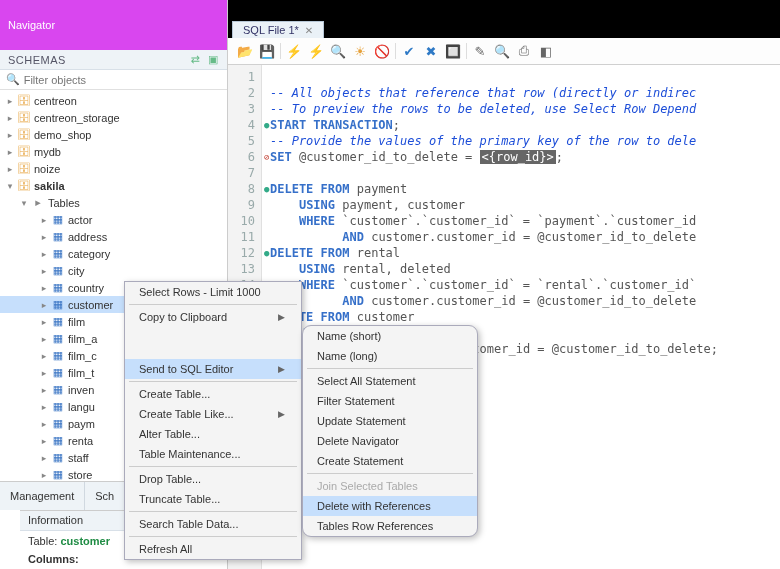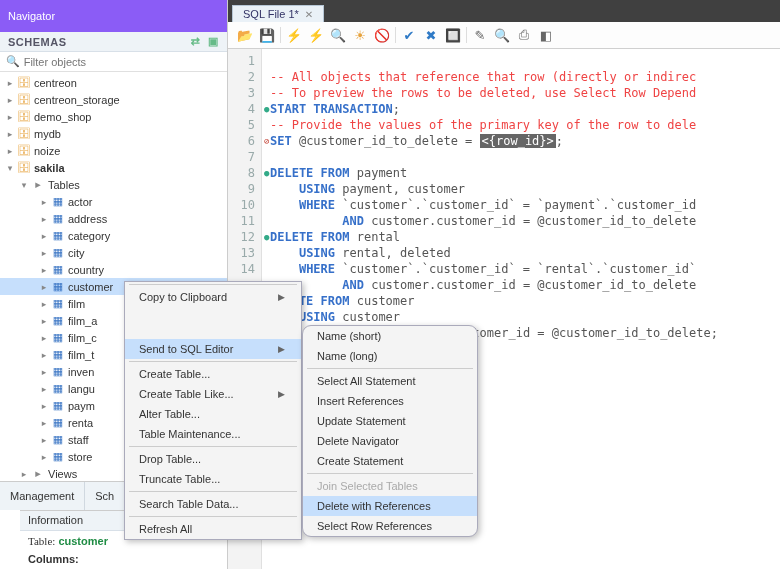--- a/index.html
+++ b/index.html
@@ -1,53 +1,53 @@
 <!DOCTYPE html>
 <html><head>
 <meta charset="utf-8">
 <style>
   * { box-sizing: border-box; margin: 0; padding: 0; }
   body { font-family: Tahoma, Arial, sans-serif; font-size: 11px; background: #fff; color: #333; width: 780px; height: 569px; overflow: hidden; position: relative; }
   .container { display: flex; width: 780px; height: 569px; }
   .sidebar { width: 228px; display: flex; flex-direction: column; border-right: 1px solid #ccc; }
-  .nav-header { background: #8b5cf6; color: #fff; padding: 10px 8px; font-size: 11px; display: flex; align-items: center; justify-content: space-between; }
+  .nav-header { background: #d946ef; color: #fff; padding: 19px 8px; font-size: 11px; display: flex; align-items: center; justify-content: space-between; }
   .panel-head { background: #eef3f7; border-bottom: 1px solid #d8e0e8; padding: 3px 8px; display: flex; justify-content: space-between; align-items: center; }
-  .panel-head span { font-weight: bold; color: #556; letter-spacing: .5px; }
+  .panel-head span { font-weight: normal; color: #556; letter-spacing: .5px; }
   .panel-icons span { margin-left: 4px; color: #6b8; font-size: 11px; }
   .filter { display: flex; align-items: center; padding: 3px 6px; border-bottom: 1px solid #e0e0e0; }
   .filter .mag { color: #888; margin-right: 4px; }
   .filter input { flex:1; border: 0; outline: 0; font-size: 11px; color:#777; }
   .tree { flex:1; overflow: auto; padding: 2px 0; background:#fff; }
   .node { display: flex; align-items: center; height: 17px; padding-left: 4px; white-space: nowrap; }
   .node .tw { width: 12px; text-align:center; color:#888; font-size:9px; }
   .node .ic { width: 16px; text-align:center; margin-right:2px; }
   .db-ic::before { content:"🗄"; font-size:11px; color:#e6a23c; }
   .tbl-ic::before { content:"▦"; color:#3a75c4; }
   .fold-ic::before { content:"▸"; color:#888; }
   .node.sel { background:#c6dffc; }
   .indent1 { padding-left: 18px; } .indent2 { padding-left: 38px; }
   .bottom-tabs { border-top:1px solid #ccc; background:#eef3f7; display:flex; font-size:11px; }
   .bottom-tabs div { padding: 8px 10px; border-right:1px solid #d0d8e0; }
   .info-panel { border-top:1px solid #ccc;margin-left:20px; }
   .info-head { background:#eef3f7; padding:3px 8px; display:flex; justify-content:space-between; border-bottom:1px solid #d8e0e8; }
   .info-body { padding:4px 8px; font-size:11px; }
-  .info-body .k { color:#333;font-family:Liberation Serif, serif; }
+  .info-body .k { color:#333; }
   .info-body .v { color:#1f8c44; font-weight:bold; }
   .main { flex:1; display:flex; flex-direction:column; background:#fff; }
-  .tabbar { background:#404040; display:flex; align-items:flex-end; height:22px; padding-left:4px; }
+  .tabbar { background:#000000; display:flex; align-items:flex-end; height:38px; padding-left:4px; }
   .tab { background:#eaf1f7; border:1px solid #b7c7d6; border-bottom:none; padding:2px 10px; font-size:11px; color:#336; display:flex; align-items:center; gap:6px; }
   .tab .x { color:#888; font-size:10px; }
   .toolbar { padding:4px 8px; border-bottom:1px solid #d0d0d0; display:flex; gap:4px; align-items:center; background:#fdfdfd; }
   .tb-ic { width:18px; height:18px; display:flex; align-items:center; justify-content:center; font-size:13px; color:#666; border-radius:2px; }
   .editor { flex:1; display:flex; font-family: Consolas, monospace; font-size:12px; overflow:hidden; position:relative; }
   .gutter { background:#f3f3f3; color:#9aa; text-align:right; padding:4px 6px; border-right:1px solid #e0e0e0; line-height:16px; min-width:34px; white-space:pre; }
   .gutter-marks { position:absolute; left:36px; top:4px; line-height:16px; font-size:9px; }
   .code { padding:4px 8px; line-height:16px; white-space:pre; color:#555; }
   .kw { color:#3670c9; font-weight:bold; }
-  .cm { color:#ef4444; }
+  .cm { color:#1d4ed8;font-style:italic; }
   .hl { background:#666; color:#fff; padding:0 2px; }
   .context-menu { position:absolute; background:#f4f4f4; border:1px solid #aab; box-shadow:2px 2px 6px rgba(0,0,0,.25); font-size:11px; z-index:50; }
   .context-menu .item { padding:4px 16px 4px 14px; display:flex; justify-content:space-between; align-items:center; gap:20px; cursor:default; }
   .context-menu .item.hov { background:#c6dffc;margin-top:32px; }
   .context-menu .item.dis { color:#aaa; }
   .context-menu .sep { height:1px; background:#ccc; margin:2px 4px; }
   .arrow { color:#666; font-size:9px; }
   #menu1 { left:124px; top:281px; width:178px; }
   #menu2 { left:302px; top:325px; width:176px;border-radius:9px; }
   #menu2 .item.sel2 { background:#c6dffc; }
@@ -285,20 +285,23 @@
           <span class="kw">AND</span><span> customer.customer_id = @customer_id_to_delete</span>
 <span class="kw">DELETE FROM</span><span> customer</span>
     <span class="kw">USING</span><span> customer</span>
                            <span>stomer_id = @customer_id_to_delete;</span>
       </div>
     </div>
   </div>
 </div>
 
 <div id="menu1" class="context-menu">
+  <div class="item">
+      <span>Select Rows - Limit 1000</span>
+    </div>
   <div class="sep"></div>
   <div class="item">
       <span>Copy to Clipboard</span>
       <span class="arrow">▶</span>
     </div>
   <div class="item hov">
       <span>Send to SQL Editor</span>
       <span class="arrow">▶</span>
     </div>
   <div class="sep"></div>
@@ -337,36 +340,36 @@
       <span>Name (short)</span>
     </div>
   <div class="item">
       <span>Name (long)</span>
     </div>
   <div class="sep"></div>
   <div class="item">
       <span>Select All Statement</span>
     </div>
   <div class="item">
-      <span>Insert References</span>
+      <span>Filter Statement</span>
     </div>
   <div class="item">
       <span>Update Statement</span>
     </div>
   <div class="item">
       <span>Delete Navigator</span>
     </div>
   <div class="item">
       <span>Create Statement</span>
     </div>
   <div class="sep"></div>
   <div class="item dis">
       <span>Join Selected Tables</span>
     </div>
   <div class="item sel2">
       <span>Delete with References</span>
     </div>
   <div class="item">
-      <span>Select Row References</span>
+      <span>Tables Row References</span>
     </div>
 </div>
 
 <div class="cursor">↖</div>
 
 </body></html>

